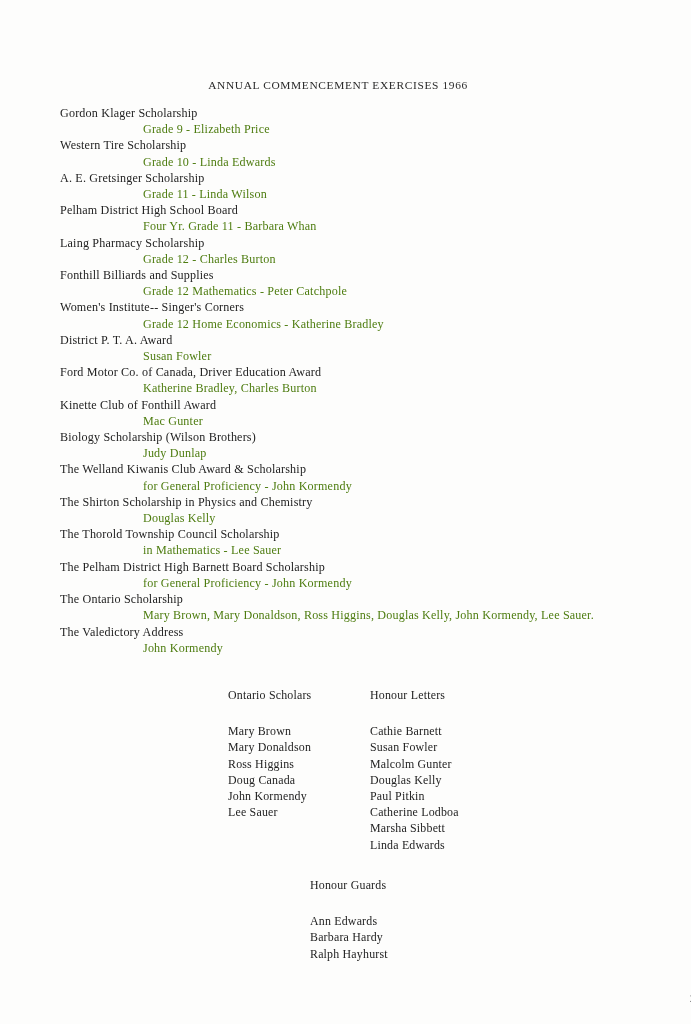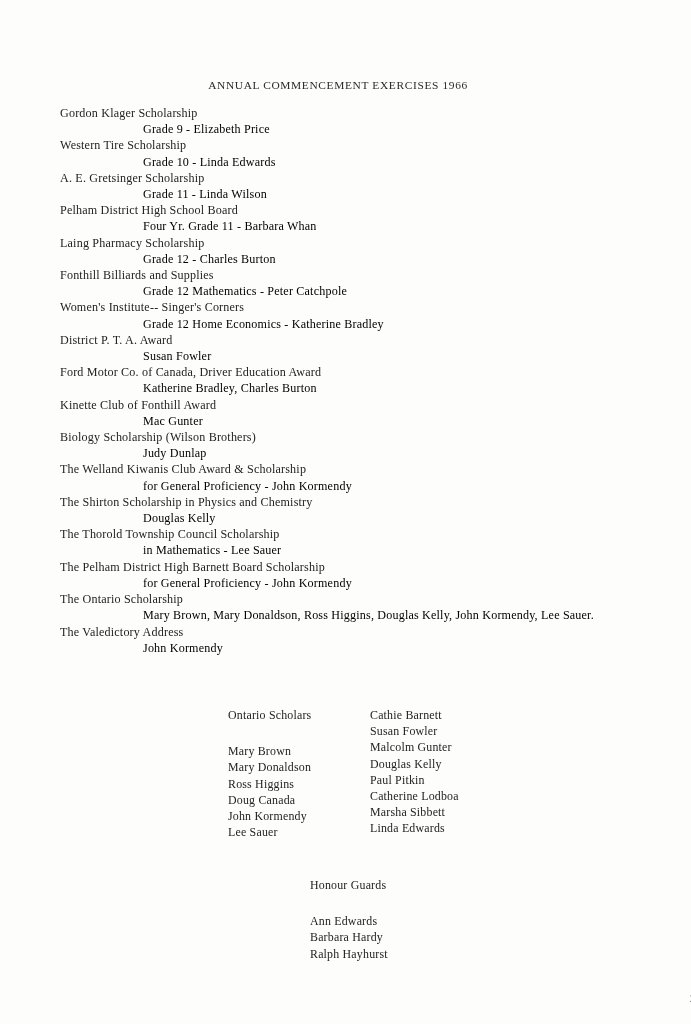--- a/index.html
+++ b/index.html
@@ -50,41 +50,40 @@
   .award-name {
     font-size: 12.1px;
     line-height: 16.2px;
     color: #232323;
     letter-spacing: 0.18px;
     white-space: nowrap;
   }
   .award-recipient {
     font-size: 12.1px;
     line-height: 16.2px;
-    color: #000000;
+    color: #4d7c0f;
     letter-spacing: 0.18px;
     padding-left: 83px;
     white-space: nowrap;
   }
 
   
   .honours-block {
     position: absolute;
     top: 687px;
     left: 228px;
     width: 330px;
   }
   .honours-cols {
     display: flex;
     flex-direction: row;
   }
   .honours-col {
     display: flex;
     flex-direction: column;
-    margin-top: 20px;
   }
   .col-scholars { width: 142px; }
   .col-letters  { width: 188px; }
 
   .col-heading {
     font-size: 11.9px;
     line-height: 16.2px;
     color: #232323;
     letter-spacing: 0.2px;
     margin-bottom: 20px;
@@ -202,20 +201,21 @@
         <div class="names-ontario-scholars">
             <div class="name-item">Mary Brown</div>
             <div class="name-item">Mary Donaldson</div>
             <div class="name-item">Ross Higgins</div>
             <div class="name-item">Doug Canada</div>
             <div class="name-item">John Kormendy</div>
             <div class="name-item">Lee Sauer</div>
           </div>
       </div>
       <div class="honours-col col-letters">
+        <div class="col-heading">Honour Letters</div>
         <div class="names-honour-letters">
             <div class="name-item">Cathie Barnett</div>
             <div class="name-item">Susan Fowler</div>
             <div class="name-item">Malcolm Gunter</div>
             <div class="name-item">Douglas Kelly</div>
             <div class="name-item">Paul Pitkin</div>
             <div class="name-item">Catherine Lodboa</div>
             <div class="name-item">Marsha Sibbett</div>
             <div class="name-item">Linda Edwards</div>
           </div>

